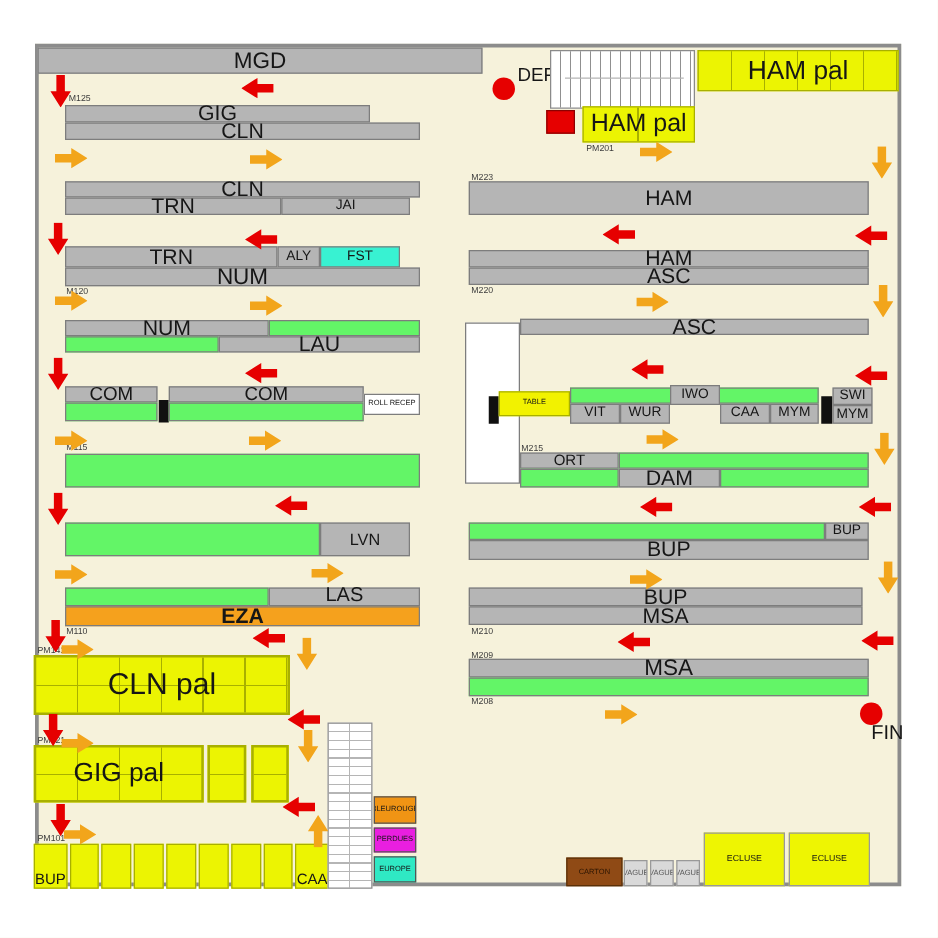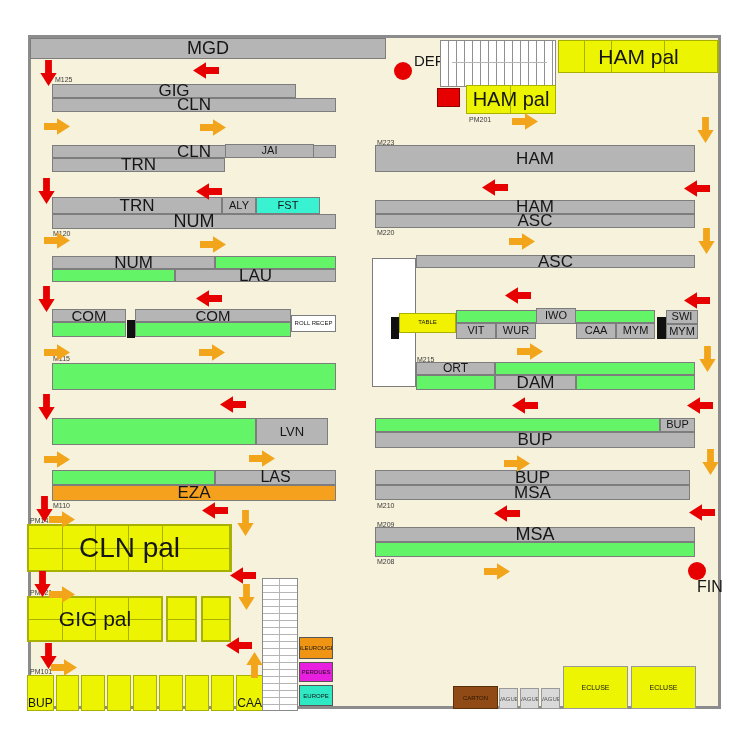--- a/index.html
+++ b/index.html
@@ -5,31 +5,31 @@
   html,body{margin:0;padding:0;background:#fff;}
   .stage{position:relative;width:750px;height:750px;background:#fff;
          font-family:"Liberation Sans",sans-serif;color:#161616;overflow:hidden;}
   .plan{position:absolute;left:28px;top:35px;width:693px;height:674px;
         background:#f6f2db;border:3px solid #8c8c8c;box-sizing:border-box;}
   .bar{position:absolute;background:#b5b5b5;border:1px solid #7d7d7d;box-sizing:border-box;
        display:flex;align-items:center;justify-content:center;
        font-size:17px;line-height:.9;white-space:nowrap;overflow:visible;}
   .green{background:#63f567;}
   .cyan{background:#38f2d2;}
-  .orangebar{background:#f5a11d;}
+  .orangebar{background:#f5a11d;font-weight:bold;}
   .whitebox{background:#ffffff;}
   .sm{font-size:11px;}
   .md{font-size:13px;}
   .id{position:absolute;font-size:7px;color:#3c3c3c;line-height:1;}
   .blk{position:absolute;background:#101010;}
   .circle{position:absolute;width:18px;height:18px;border-radius:50%;background:#e60000;}
   .txt{position:absolute;white-space:nowrap;}
   .palgrid{position:absolute;box-sizing:border-box;border:2px solid #a8b000;background-color:#ecf402;
            display:flex;align-items:center;justify-content:center;}
-  .pallabel{font-size:28px;color:#161616;white-space:nowrap;}
+  .pallabel{font-size:24px;color:#161616;white-space:nowrap;}
   .cellrow{position:absolute;display:grid;gap:2px;}
   .cell{background:#ecf402;border:1px solid #a8b000;box-sizing:border-box;
         display:flex;align-items:flex-end;justify-content:flex-start;font-size:12px;overflow:visible;}
   .tag{position:absolute;box-sizing:border-box;border:1px solid #555;display:flex;
        align-items:center;justify-content:center;font-size:6px;line-height:1;overflow:hidden;}
   .hatch{position:absolute;background-color:#fff;border:1px solid #8a8a8a;box-sizing:border-box;
          background-image:repeating-linear-gradient(to right,#fff 0 7px,#909090 7px 8px);}
   .stairs{position:absolute;background-color:#fff;border:1px solid #8a8a8a;box-sizing:border-box;
           background-image:linear-gradient(90deg,transparent 0 16px,#b5b5b5 16px 17px,transparent 17px),
                            repeating-linear-gradient(to bottom,#fff 0 6px,#b5b5b5 6px 7px);}
@@ -66,21 +66,21 @@
     <span class="pallabel" style="font-size:20px">HAM pal</span>
   </div>
   <div class="id" style="left:469px;top:116px">PM201</div>
 
   <div class="id" style="left:55px;top:76px">M125</div>
   <div class="bar" style="left:52px;top:84px;width:244px;height:14px">GIG</div>
   <div class="bar" style="left:52px;top:98px;width:284px;height:14px">CLN</div>
 
   <div class="bar" style="left:52px;top:145px;width:284px;height:13px">CLN</div>
   <div class="bar" style="left:52px;top:158px;width:173px;height:14px">TRN</div>
-  <div class="bar sm" style="left:225px;top:144px;width:89px;height:14px">JAI</div>
+  <div class="bar sm" style="left:225px;top:158px;width:103px;height:14px">JAI</div>
 
   <div class="bar" style="left:52px;top:197px;width:170px;height:17px">TRN</div>
   <div class="bar sm" style="left:222px;top:197px;width:34px;height:17px">ALY</div>
   <div class="bar cyan sm" style="left:256px;top:197px;width:64px;height:17px">FST</div>
   <div class="bar" style="left:52px;top:214px;width:284px;height:15px;font-size:18px">NUM</div>
   <div class="id" style="left:53px;top:230px">M120</div>
 
   <div class="bar" style="left:52px;top:256px;width:163px;height:13px">NUM</div>
   <div class="bar green" style="left:215px;top:256px;width:121px;height:13px"></div>
   <div class="bar green" style="left:52px;top:269px;width:123px;height:13px"></div>

